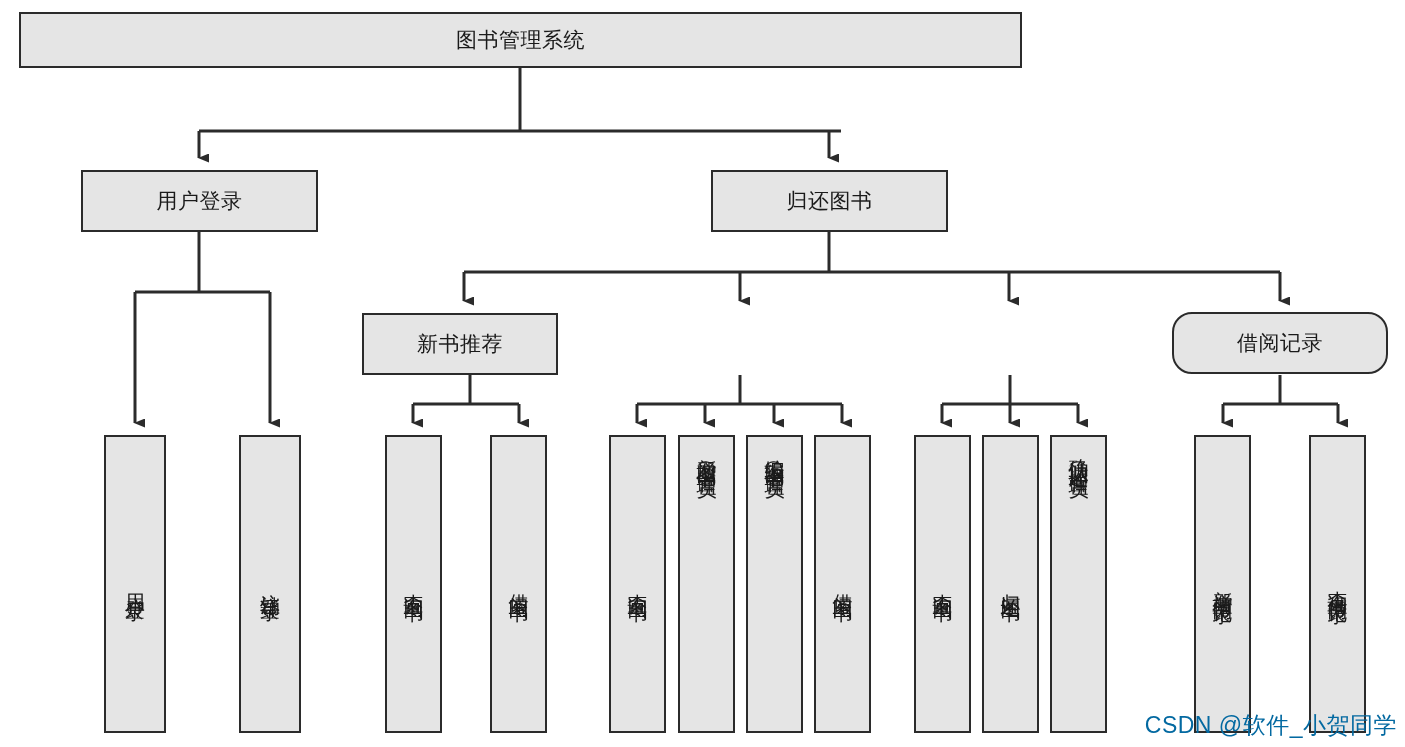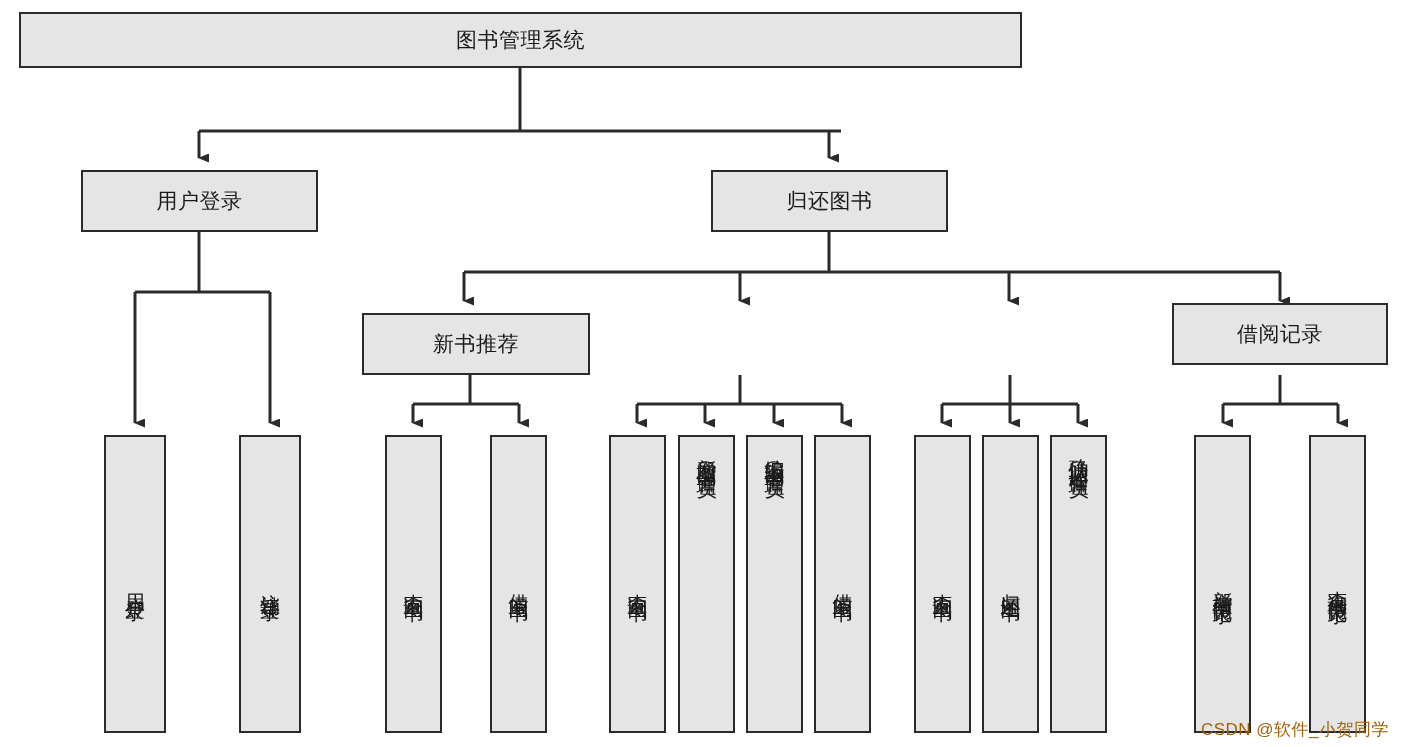--- a/index.html
+++ b/index.html
@@ -58,24 +58,24 @@
   #connector-layer {
     position: absolute;
     left: 0;
     top: 0;
     width: 1405px;
     height: 747px;
     pointer-events: none;
   }
   #watermark {
     position: absolute;
-    right: 16px;
+    right: 8px;
     bottom: 6px;
-    font-size: 17px;
-    color: #a16207;
+    font-size: 23px;
+    color: #0369a1;
     letter-spacing: 0.5px;
     white-space: nowrap;
   }
 </style>
 </head>
 <body>
 
 <div id="diagram-root">
 
   <svg id="connector-layer" viewBox="0 0 1405 747" width="1405" height="747">
@@ -132,24 +132,24 @@
     <span class="node-label">图书管理系统</span>
   </div>
 
   <div class="node-box" style="left:81px; top:170px; width:237px; height:62px;">
     <span class="node-label">用户登录</span>
   </div>
   <div class="node-box" style="left:711px; top:170px; width:237px; height:62px;">
     <span class="node-label">归还图书</span>
   </div>
 
-  <div class="node-box" style="left:362px; top:313px; width:228px; height:62px;">
+  <div class="node-box" style="left:362px; top:313px; width:196px; height:62px;">
     <span class="node-label">新书推荐</span>
   </div>
-  <div class="node-box" style="left:1172px; top:303px; width:216px; height:62px;">
+  <div class="node-box" style="left:1172px; top:312px; width:216px; height:62px;border-radius:20px;">
     <span class="node-label">借阅记录</span>
   </div>
 
   <div class="node-box vertical centered" style="left:104px; top:435px; width:62px; height:298px;">
     <span class="node-label">用户登录</span>
   </div>
   <div class="node-box vertical centered" style="left:239px; top:435px; width:62px; height:298px;">
     <span class="node-label">注销登录</span>
   </div>
 

